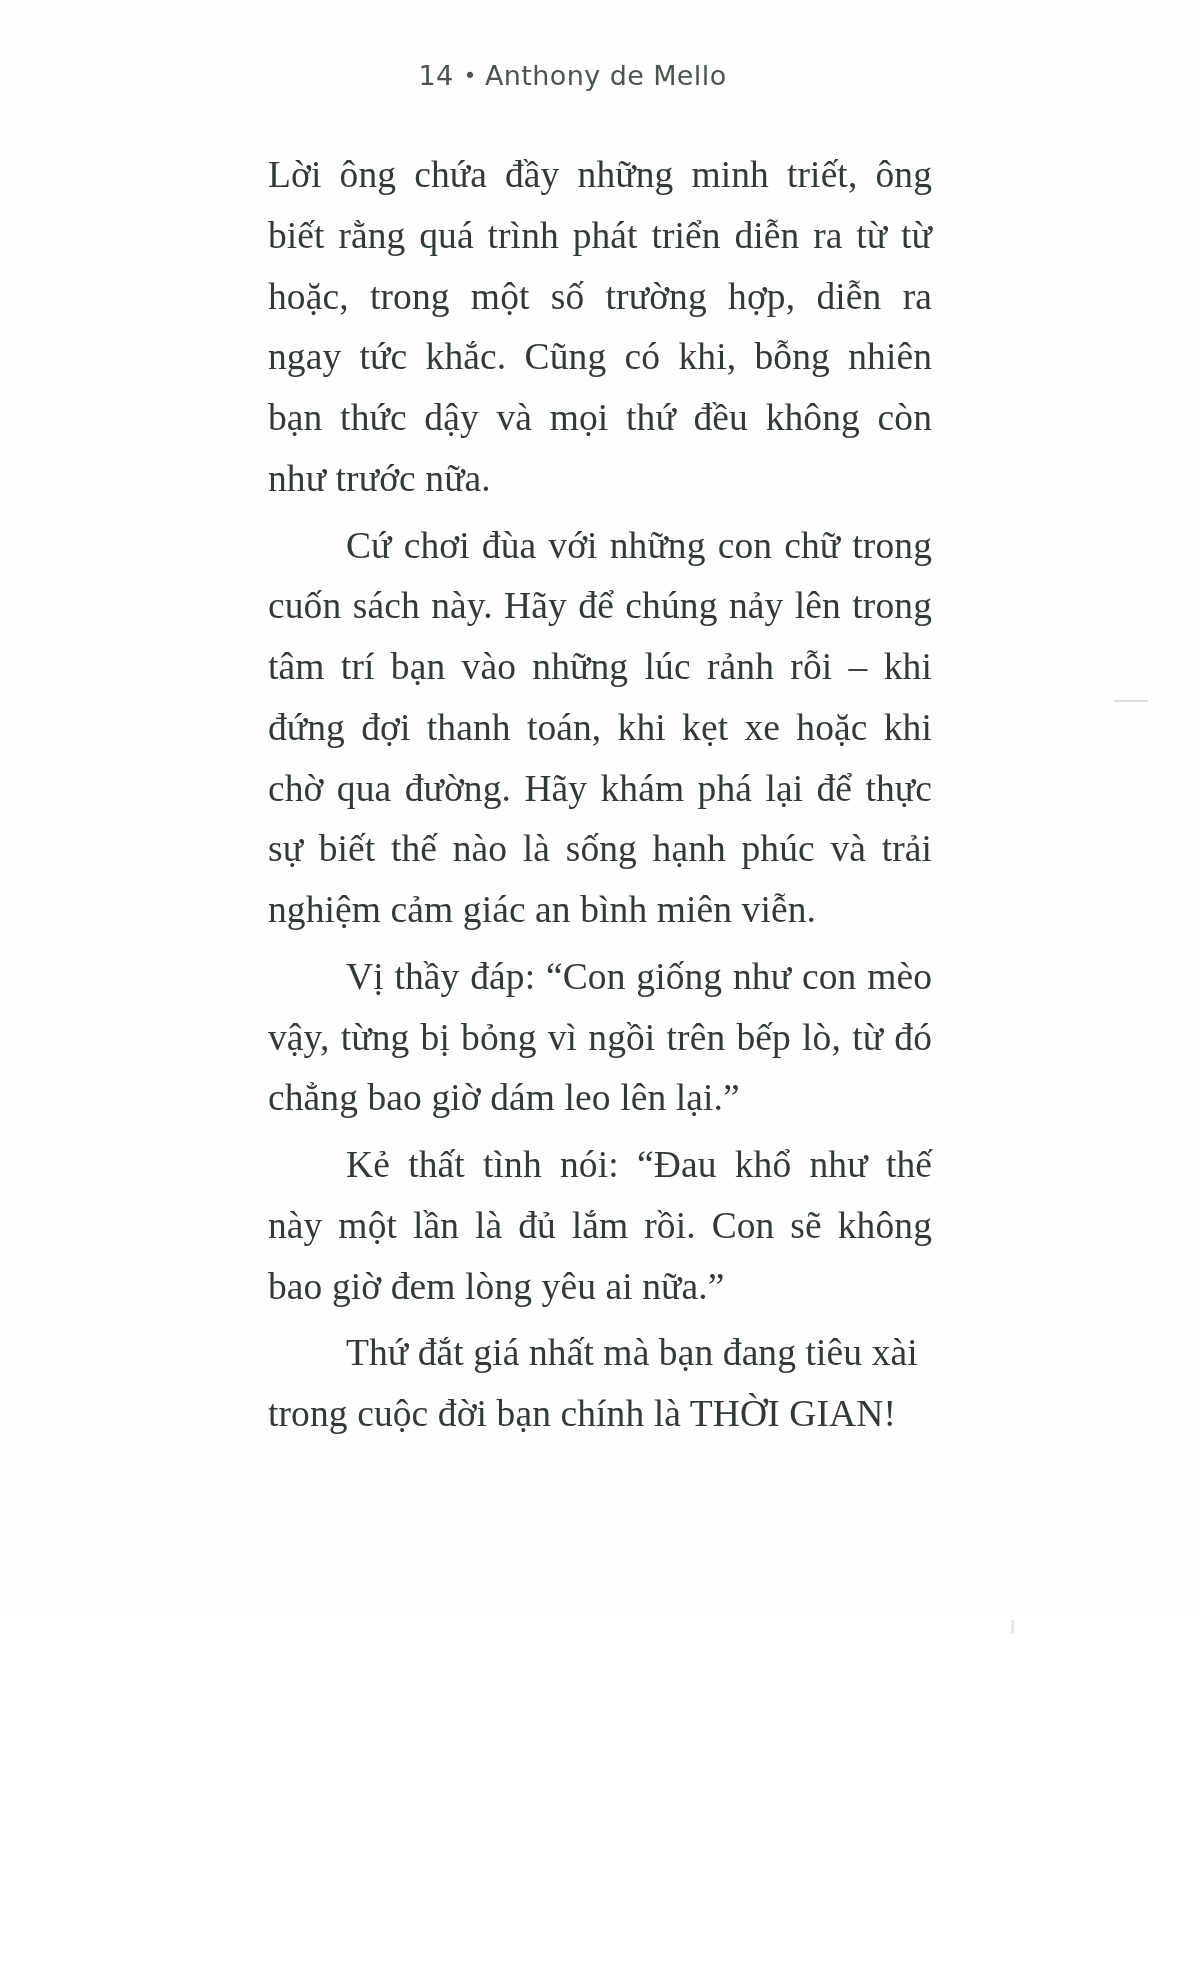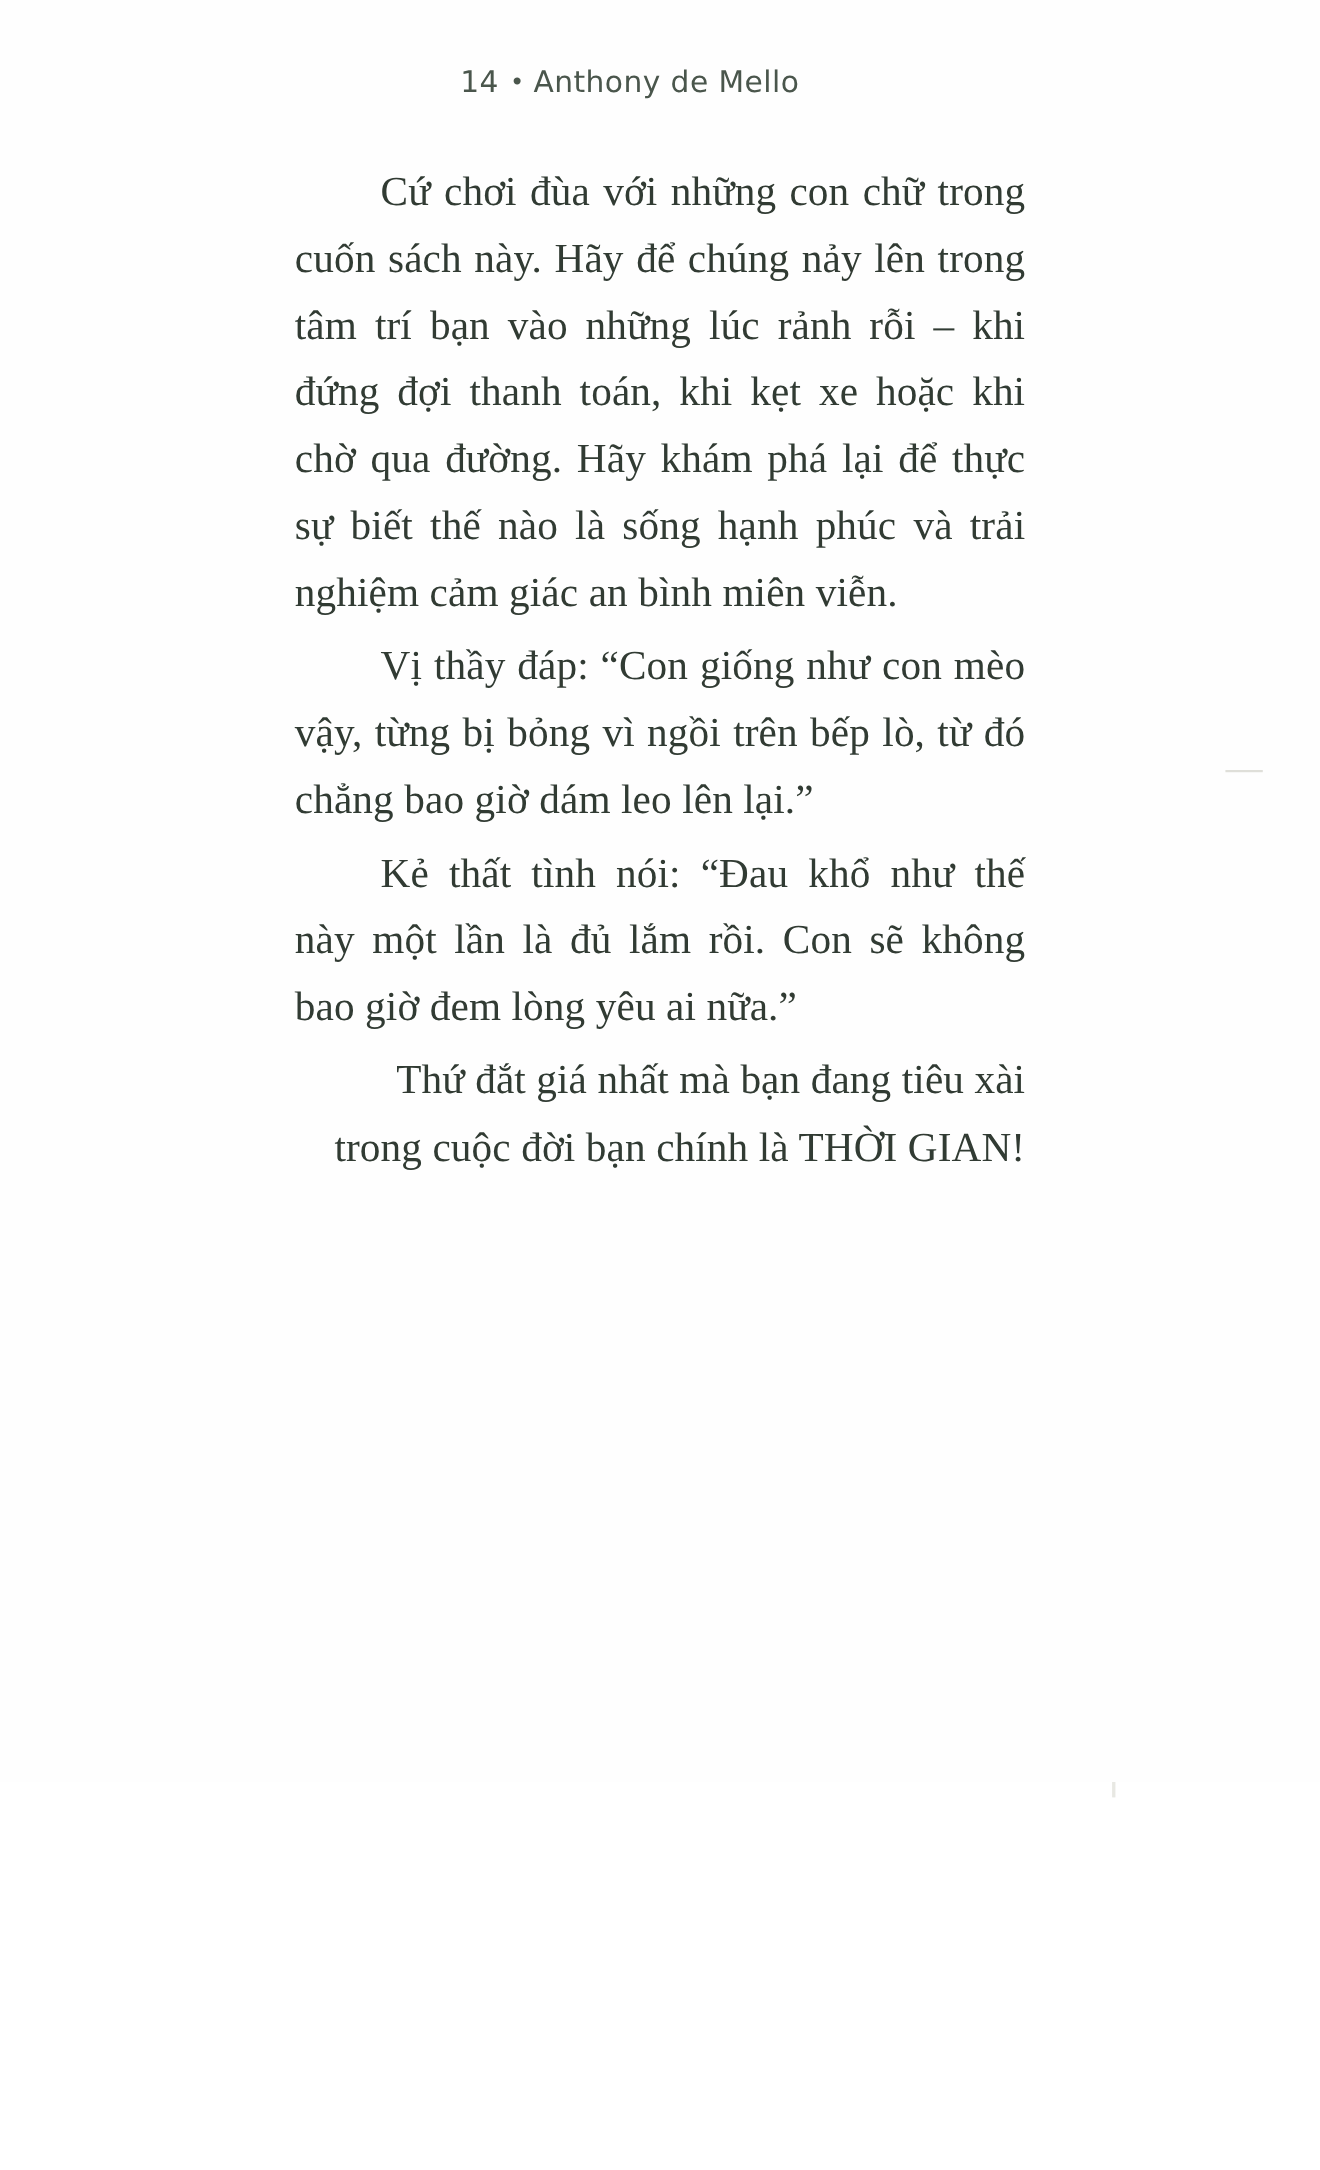--- a/index.html
+++ b/index.html
@@ -53,21 +53,21 @@
     line-height: 1.62;
     text-align: justify;
     text-justify: inter-word;
     color: #313b33;
     letter-spacing: 0.1px;
   }
   p.para.indent {
     text-indent: 78px;
   }
   p.para:last-child {
-    text-align: right;
+    text-align: left;
   }
   .faint-mark {
     position: absolute;
     right: 52px;
     top: 700px;
     width: 34px;
     height: 2px;
     background: #d9d9d2;
     opacity: 0.85;
   }
@@ -84,20 +84,21 @@
 </head>
 <body>
 
 <div class="page">
 
   <div class="running-head">
     <span class="folio">14</span><span class="sep">•</span><span>Anthony de Mello</span>
   </div>
 
   <div class="body-block">
+    <p class="para">Lời ông chứa đầy những minh triết, ông biết rằng quá trình phát triển diễn ra từ từ hoặc, trong một số trường hợp, diễn ra ngay tức khắc. Cũng có khi, bỗng nhiên bạn thức dậy và mọi thứ đều không còn như trước nữa.</p>
     <p class="para indent">Cứ chơi đùa với những con chữ trong cuốn sách này. Hãy để chúng nảy lên trong tâm trí bạn vào những lúc rảnh rỗi – khi đứng đợi thanh toán, khi kẹt xe hoặc khi chờ qua đường. Hãy khám phá lại để thực sự biết thế nào là sống hạnh phúc và trải nghiệm cảm giác an bình miên viễn.</p>
     <p class="para indent">Vị thầy đáp: “Con giống như con mèo vậy, từng bị bỏng vì ngồi trên bếp lò, từ đó chẳng bao giờ dám leo lên lại.”</p>
     <p class="para indent">Kẻ thất tình nói: “Đau khổ như thế này một lần là đủ lắm rồi. Con sẽ không bao giờ đem lòng yêu ai nữa.”</p>
     <p class="para indent">Thứ đắt giá nhất mà bạn đang tiêu xài trong cuộc đời bạn chính là THỜI GIAN!</p>
   </div>
 
   <div class="faint-mark"></div>
   <div class="faint-mark2"></div>
 
 </div>

